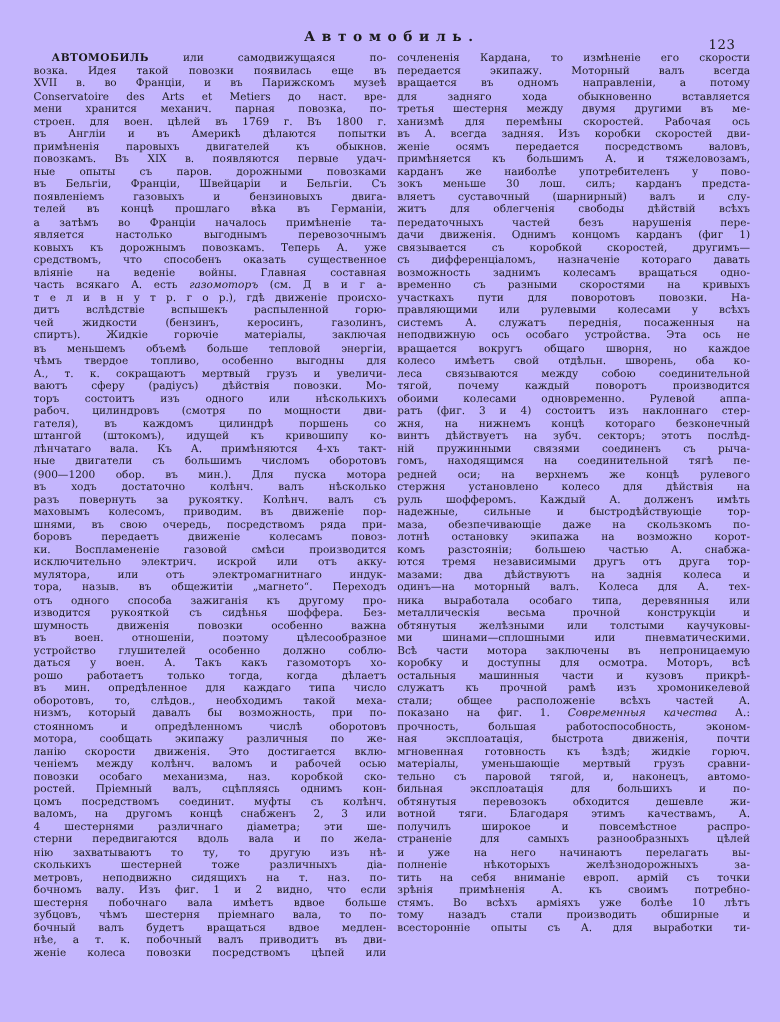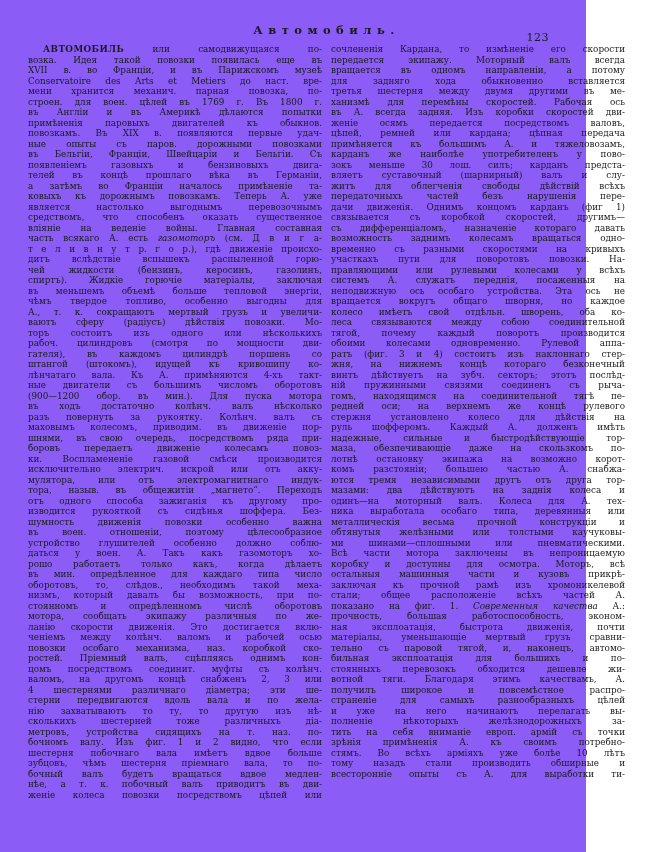--- a/index.html
+++ b/index.html
@@ -5,22 +5,22 @@
   html, body { margin: 0; padding: 0; }
   body {
     width: 650px; height: 852px;
     background: #ffffff;
     font-family: "DejaVu Serif", serif;
     color: #1b1b1b;
     overflow: hidden;
   }
   .page {
     position: relative;
-    width: 586px; height: 852px;
-    background: #8b5cf6;
+    width: 650px; height: 852px;
+    background: #c4b5fd;
   }
   .running-head {
     position: absolute;
     top: 19px; left: 28px; width: 597px;
     text-align: center;
   }
   .running-head .title {
     font-weight: bold;
     font-size: 11.5px;
     letter-spacing: 5.5px;
@@ -73,22 +73,22 @@
         <div class="line">мени хранится механич. парная повозка, по-</div>
         <div class="line">строен. для воен. цѣлей въ 1769 г. Въ 1800 г.</div>
         <div class="line">въ Англіи и въ Америкѣ дѣлаются попытки</div>
         <div class="line">примѣненія паровыхъ двигателей къ обыкнов.</div>
         <div class="line">повозкамъ. Въ XIX в. появляются первые удач-</div>
         <div class="line">ные опыты съ паров. дорожными повозками</div>
         <div class="line">въ Бельгіи, Франціи, Швейцаріи и Бельгіи. Съ</div>
         <div class="line">появленіемъ газовыхъ и бензиновыхъ двига-</div>
         <div class="line">телей въ концѣ прошлаго вѣка въ Германіи,</div>
         <div class="line">а затѣмъ во Франціи началось примѣненіе та-</div>
+        <div class="line">является настолько выгоднымъ перевозочнымъ</div>
         <div class="line">ковыхъ къ дорожнымъ повозкамъ. Теперь А. уже</div>
-        <div class="line">является настолько выгоднымъ перевозочнымъ</div>
         <div class="line">средствомъ, что способенъ оказать существенное</div>
         <div class="line">вліяніе на веденіе войны. Главная составная</div>
         <div class="line">часть всякаго А. есть <i>газомоторъ</i> (см. Д в и г а-</div>
         <div class="line">т е л и  в н у т р.  г о р.), гдѣ движеніе происхо-</div>
         <div class="line">дитъ вслѣдствіе вспышекъ распыленной горю-</div>
         <div class="line">чей жидкости (бензинъ, керосинъ, газолинъ,</div>
         <div class="line">спиртъ). Жидкіе горючіе матеріалы, заключая</div>
         <div class="line">въ меньшемъ объемѣ больше тепловой энергіи,</div>
         <div class="line">чѣмъ твердое топливо, особенно выгодны для</div>
         <div class="line">А., т. к. сокращаютъ мертвый грузъ и увеличи-</div>
@@ -108,54 +108,53 @@
         <div class="line">ки. Воспламененіе газовой смѣси производится</div>
         <div class="line">исключительно электрич. искрой или отъ акку-</div>
         <div class="line">мулятора, или отъ электромагнитнаго индук-</div>
         <div class="line">тора, назыв. въ общежитіи „магнето“. Переходъ</div>
         <div class="line">отъ одного способа зажиганія къ другому про-</div>
         <div class="line">изводится рукояткой съ сидѣнья шоффера. Без-</div>
         <div class="line">шумность движенія повозки особенно важна</div>
         <div class="line">въ воен. отношеніи, поэтому цѣлесообразное</div>
         <div class="line">устройство глушителей особенно должно соблю-</div>
         <div class="line">даться у воен. А. Такъ какъ газомоторъ хо-</div>
-        <div class="line">рошо работаетъ только какъ, когда дѣлаетъ</div>
+        <div class="line">рошо работаетъ только тогда, когда дѣлаетъ</div>
         <div class="line">въ мин. опредѣленное для каждаго типа число</div>
         <div class="line">оборотовъ, то, слѣдов., необходимъ такой меха-</div>
         <div class="line">низмъ, который давалъ бы возможность, при по-</div>
         <div class="line">стоянномъ и опредѣленномъ числѣ оборотовъ</div>
         <div class="line">мотора, сообщать экипажу различныя по же-</div>
         <div class="line">ланію скорости движенія. Это достигается вклю-</div>
         <div class="line">ченіемъ между колѣнч. валомъ и рабочей осью</div>
         <div class="line">повозки особаго механизма, наз. коробкой ско-</div>
         <div class="line">ростей. Пріемный валъ, сцѣпляясь однимъ кон-</div>
         <div class="line">цомъ посредствомъ соединит. муфты съ колѣнч.</div>
         <div class="line">валомъ, на другомъ концѣ снабженъ 2, 3 или</div>
         <div class="line">4 шестернями различнаго діаметра; эти ше-</div>
         <div class="line">стерни передвигаются вдоль вала и по жела-</div>
         <div class="line">нію захватываютъ то ту, то другую изъ нѣ-</div>
         <div class="line">сколькихъ шестерней тоже различныхъ діа-</div>
-        <div class="line">метровъ, устройства сидящихъ на т. наз. по-</div>
+        <div class="line">метровъ, неподвижно сидящихъ на т. наз. по-</div>
         <div class="line">бочномъ валу. Изъ фиг. 1 и 2 видно, что если</div>
         <div class="line">шестерня побочнаго вала имѣетъ вдвое больше</div>
         <div class="line">зубцовъ, чѣмъ шестерня пріемнаго вала, то по-</div>
         <div class="line">бочный валъ будетъ вращаться вдвое медлен-</div>
         <div class="line">нѣе, а т. к. побочный валъ приводитъ въ дви-</div>
         <div class="line">женіе колеса повозки посредствомъ цѣпей или</div>
       </div>
     <div class="column column-right">
         <div class="line">сочлененія Кардана, то измѣненіе его скорости</div>
         <div class="line">передается экипажу. Моторный валъ всегда</div>
         <div class="line">вращается въ одномъ направленіи, а потому</div>
         <div class="line">для задняго хода обыкновенно вставляется</div>
         <div class="line">третья шестерня между двумя другими въ ме-</div>
         <div class="line">ханизмѣ для перемѣны скоростей. Рабочая ось</div>
         <div class="line">въ А. всегда задняя. Изъ коробки скоростей дви-</div>
         <div class="line">женіе осямъ передается посредствомъ валовъ,</div>
-        <div class="line">цѣпей, ремней или кардана; цѣпная передача</div>
         <div class="line">примѣняется къ большимъ А. и тяжеловозамъ,</div>
         <div class="line">карданъ же наиболѣе употребителенъ у пово-</div>
         <div class="line">зокъ меньше 30 лош. силъ; карданъ предста-</div>
         <div class="line">вляетъ суставочный (шарнирный) валъ и слу-</div>
         <div class="line">житъ для облегченія свободы дѣйствій всѣхъ</div>
         <div class="line">передаточныхъ частей безъ нарушенія пере-</div>
         <div class="line">дачи движенія. Однимъ концомъ карданъ (фиг 1)</div>
         <div class="line">связывается съ коробкой скоростей, другимъ—</div>
         <div class="line">съ дифференціаломъ, назначеніе котораго давать</div>
         <div class="line">возможность заднимъ колесамъ вращаться одно-</div>
@@ -184,29 +183,30 @@
         <div class="line">ются тремя независимыми другъ отъ друга тор-</div>
         <div class="line">мазами: два дѣйствуютъ на заднія колеса и</div>
         <div class="line">одинъ—на моторный валъ. Колеса для А. тех-</div>
         <div class="line">ника выработала особаго типа, деревянныя или</div>
         <div class="line">металлическія весьма прочной конструкціи и</div>
         <div class="line">обтянутыя желѣзными или толстыми каучуковы-</div>
         <div class="line">ми шинами—сплошными или пневматическими.</div>
         <div class="line">Всѣ части мотора заключены въ непроницаемую</div>
         <div class="line">коробку и доступны для осмотра. Моторъ, всѣ</div>
         <div class="line">остальныя машинныя части и кузовъ прикрѣ-</div>
-        <div class="line">заключая къ прочной рамѣ изъ хромоникелевой</div>
+        <div class="line">служатъ къ прочной рамѣ изъ хромоникелевой</div>
         <div class="line">стали; общее расположеніе всѣхъ частей А.</div>
         <div class="line">показано на фиг. 1. <i>Современныя качества</i> А.:</div>
         <div class="line">прочность, большая работоспособность, эконом-</div>
         <div class="line">ная эксплоатація, быстрота движенія, почти</div>
+        <div class="line">мгновенная готовность къ ѣздѣ; жидкіе горюч.</div>
         <div class="line">матеріалы, уменьшающіе мертвый грузъ сравни-</div>
         <div class="line">тельно съ паровой тягой, и, наконецъ, автомо-</div>
         <div class="line">бильная эксплоатація для большихъ и по-</div>
-        <div class="line">стоянныхъ перевозокъ обходится дешевле жи-</div>
+        <div class="line">обтянутыя перевозокъ обходится дешевле жи-</div>
         <div class="line">вотной тяги. Благодаря этимъ качествамъ, А.</div>
         <div class="line">получилъ широкое и повсемѣстное распро-</div>
         <div class="line">страненіе для самыхъ разнообразныхъ цѣлей</div>
         <div class="line">и уже на него начинаютъ перелагать вы-</div>
         <div class="line">полненіе нѣкоторыхъ желѣзнодорожныхъ за-</div>
         <div class="line">тить на себя вниманіе европ. армій съ точки</div>
         <div class="line">зрѣнія примѣненія А. къ своимъ потребно-</div>
         <div class="line">стямъ. Во всѣхъ арміяхъ уже болѣе 10 лѣтъ</div>
         <div class="line">тому назадъ стали производить обширные и</div>
         <div class="line">всесторонніе опыты съ А. для выработки ти-</div>

